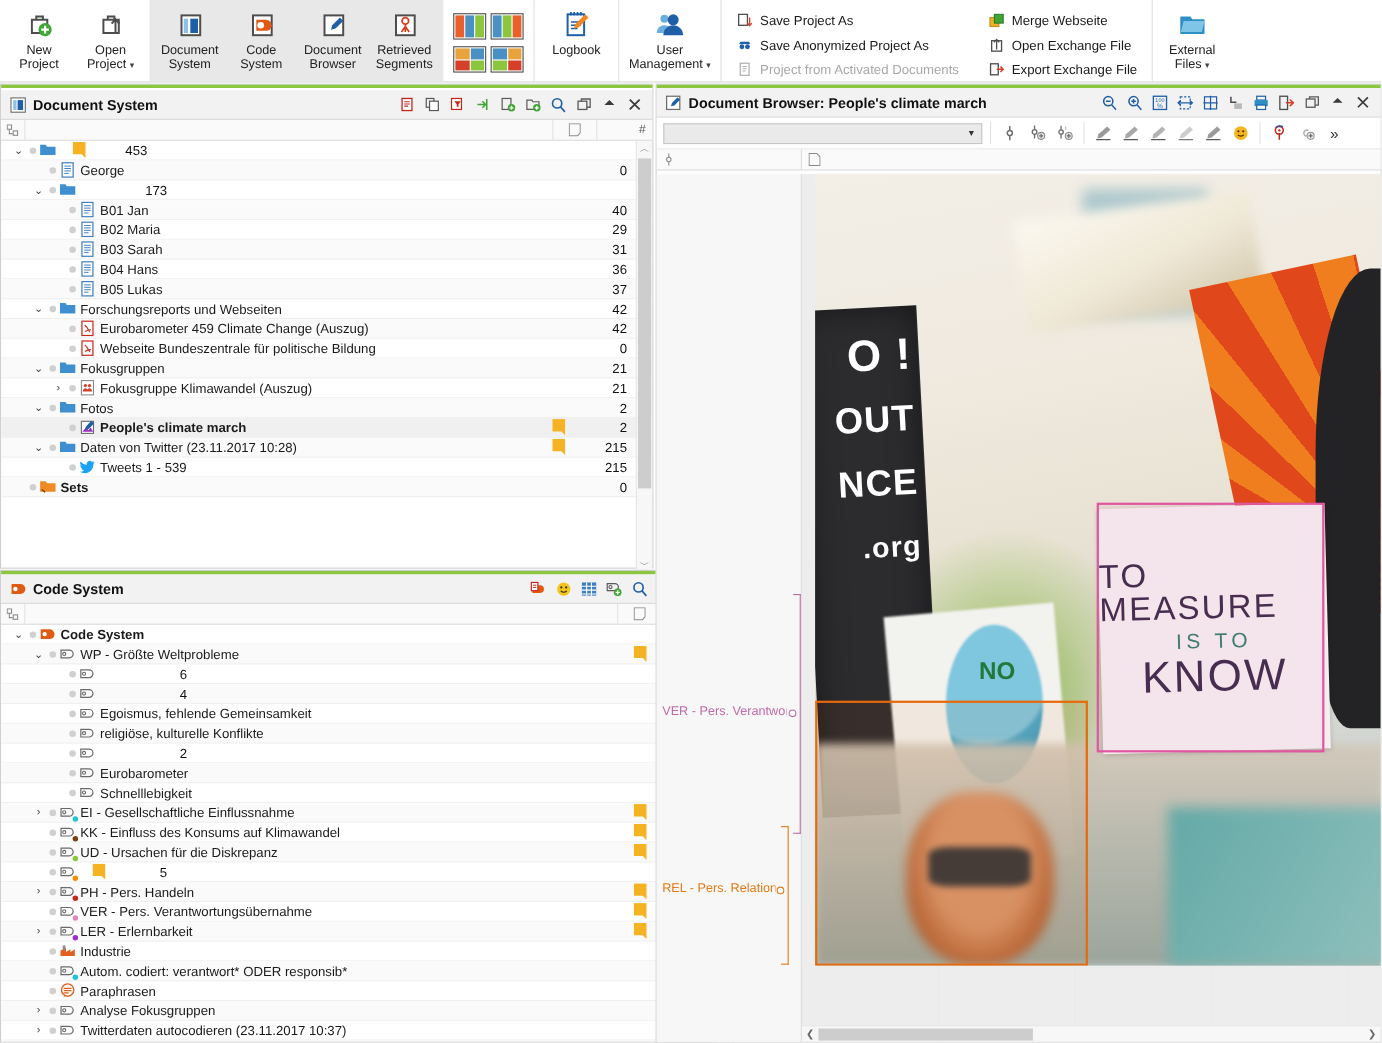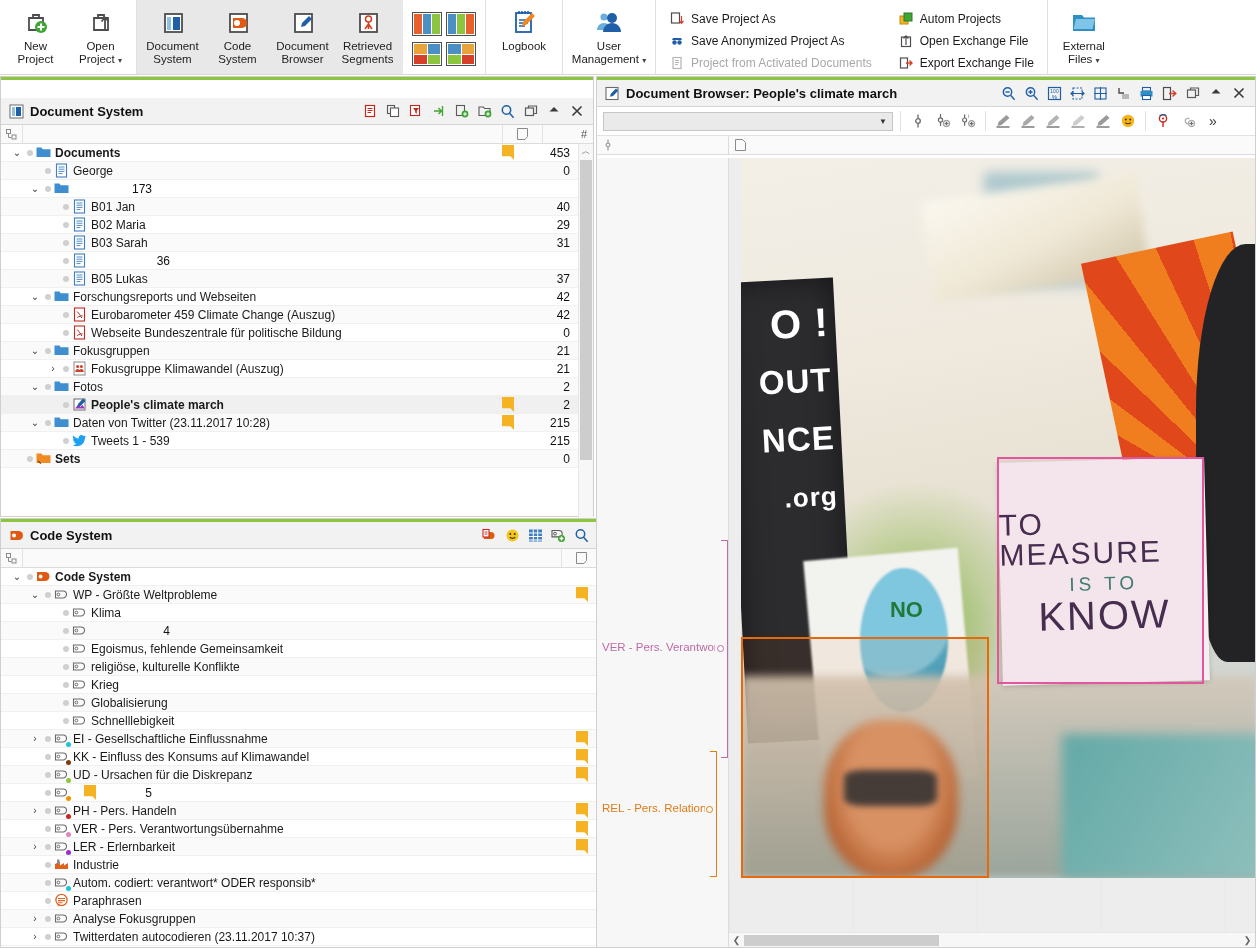--- a/index.html
+++ b/index.html
@@ -317,21 +317,21 @@
 
     <div class="rgroup sep">
       <div class="cmdcol">
         <div class="cmd">
           <span class="ci">
             <svg width="14" height="14" viewBox="0 0 14 14">
                 <rect x="1" y="4" width="8" height="8" fill="#f0b429" stroke="#c08a10" stroke-width="1"></rect>
                 <rect x="5" y="1" width="8" height="8" fill="#3fa535" stroke="#2d7a26" stroke-width="1"></rect>
               </svg>
           </span>
-          <span>Autom Projects</span>
+          <span>Merge Webseite</span>
         </div>
         <div class="cmd">
           <span class="ci">
             <svg width="14" height="14" viewBox="0 0 14 14">
                 <rect x="2.5" y="3" width="9" height="9.5" fill="none" stroke="#4d4d4d" stroke-width="1.2"></rect>
                 <path d="M7 11V2M4.5 4.5L7 1.8l2.5 2.7" stroke="#4d4d4d" stroke-width="1.2" fill="none"></path>
               </svg>
           </span>
           <span>Open Exchange File</span>
         </div>
@@ -358,21 +358,21 @@
         <span class="lbl">
           <span class="cap">External</span>
           <span class="cap"><span>Files</span> <span class="caret">▾</span></span>
         </span>
       </div>
     </div>
   </div>
 
   <div class="panel" style="left:0; top:76px; width:594px; height:441px;">
     <div class="panel-top-accent" style="background:#8cc63e;"></div>
-    <div class="panel-head" style="margin-top:21px;">
+    <div class="panel-head" style="margin-top:5px;">
       <span>
         <svg width="15" height="15" viewBox="0 0 15 15">
             <rect x="1" y="1" width="13" height="13" fill="#fff" stroke="#6b6b6b" stroke-width="1"></rect>
             <rect x="7" y="3" width="5" height="9" fill="#1f5fa8"></rect>
             <rect x="3" y="3" width="3" height="9" fill="#8fc0e8"></rect>
           </svg>
       </span>
       <span class="panel-title">Document System</span>
       <span class="head-tools">
         <span class="htool">
@@ -458,21 +458,20 @@
           <span style="width:8px;flex:0 0 8px"></span>
           <span class="twisty">⌄</span>
           <span class="dot">
             <i></i>
           </span>
           <span class="ic" style="position:relative">
             <svg width="15" height="15" viewBox="0 0 15 15">
               <path d="M0.5 2.5h5l1.2 1.8H14.5V12H0.5z" fill="#3f8fd0"></path>
             </svg>
           </span>
-          <span class="txt bold">Documents</span>
           <span class="memo">
             <span class="m"></span>
           </span>
           <span class="num">453</span>
           <span style="width:15px;flex:0 0 15px"></span>
         </div>
         <div class="row">
           <span style="width:26px;flex:0 0 26px"></span>
           <span class="twisty"></span>
           <span class="dot">
@@ -560,20 +559,21 @@
           <span class="twisty"></span>
           <span class="dot">
             <i></i>
           </span>
           <span class="ic" style="position:relative">
             <svg width="15" height="15" viewBox="0 0 15 15">
               <rect x="2.5" y="1" width="10" height="13" fill="#fff" stroke="#3f7fc0" stroke-width="1.1"></rect>
               <path d="M4.5 4h6M4.5 6.2h6M4.5 8.4h6M4.5 10.6h4" stroke="#3f7fc0" stroke-width=".9"></path>
             </svg>
           </span>
+          <span class="txt">B04 Hans</span>
           <span class="memo"></span>
           <span class="num">36</span>
           <span style="width:15px;flex:0 0 15px"></span>
         </div>
         <div class="row">
           <span style="width:44px;flex:0 0 44px"></span>
           <span class="twisty"></span>
           <span class="dot">
             <i></i>
           </span>
@@ -896,21 +896,20 @@
           <span class="twisty"></span>
           <span class="dot">
             <i></i>
           </span>
           <span class="ic" style="position:relative">
             <svg width="15" height="15" viewBox="0 0 15 15">
               <path d="M1.5 4h7.5a3.5 3.5 0 0 1 0 7H1.5z" fill="none" stroke="#6a6a6a" stroke-width="1.1"></path>
               <circle cx="4.4" cy="7.5" r="1.4" fill="none" stroke="#6a6a6a" stroke-width="1"></circle>
             </svg>
           </span>
-          <span class="txt">Klima</span>
           <span class="memo"></span>
           <span class="num">6</span>
           <span style="width:15px;flex:0 0 15px"></span>
         </div>
         <div class="row">
           <span style="width:44px;flex:0 0 44px"></span>
           <span class="twisty"></span>
           <span class="dot">
             <i></i>
           </span>
@@ -963,38 +962,37 @@
           <span class="twisty"></span>
           <span class="dot">
             <i></i>
           </span>
           <span class="ic" style="position:relative">
             <svg width="15" height="15" viewBox="0 0 15 15">
               <path d="M1.5 4h7.5a3.5 3.5 0 0 1 0 7H1.5z" fill="none" stroke="#6a6a6a" stroke-width="1.1"></path>
               <circle cx="4.4" cy="7.5" r="1.4" fill="none" stroke="#6a6a6a" stroke-width="1"></circle>
             </svg>
           </span>
-          <span class="txt">Krieg</span>
           <span class="memo"></span>
           <span class="num">2</span>
           <span style="width:15px;flex:0 0 15px"></span>
         </div>
         <div class="row">
           <span style="width:44px;flex:0 0 44px"></span>
           <span class="twisty"></span>
           <span class="dot">
             <i></i>
           </span>
           <span class="ic" style="position:relative">
             <svg width="15" height="15" viewBox="0 0 15 15">
               <path d="M1.5 4h7.5a3.5 3.5 0 0 1 0 7H1.5z" fill="none" stroke="#6a6a6a" stroke-width="1.1"></path>
               <circle cx="4.4" cy="7.5" r="1.4" fill="none" stroke="#6a6a6a" stroke-width="1"></circle>
             </svg>
           </span>
-          <span class="txt">Globalisierung</span>
+          <span class="txt">Eurobarometer</span>
           <span class="memo"></span>
           <span class="num">1</span>
           <span style="width:15px;flex:0 0 15px"></span>
         </div>
         <div class="row">
           <span style="width:44px;flex:0 0 44px"></span>
           <span class="twisty"></span>
           <span class="dot">
             <i></i>
           </span>

